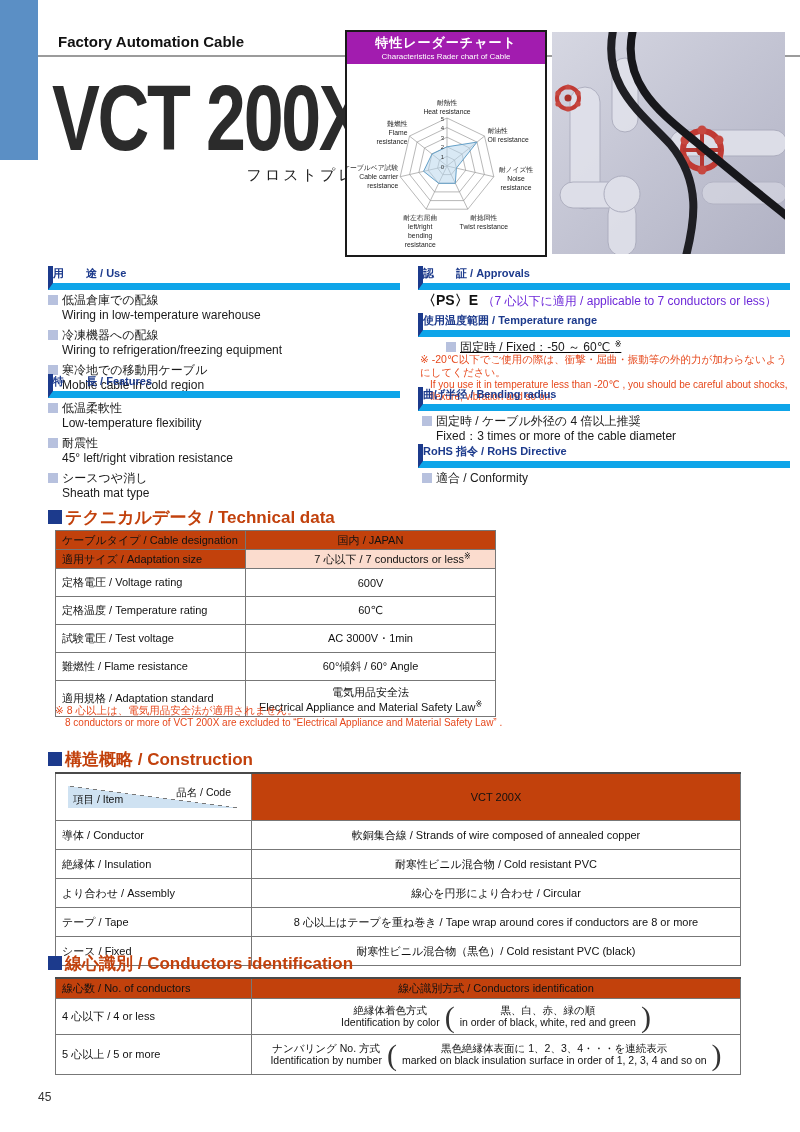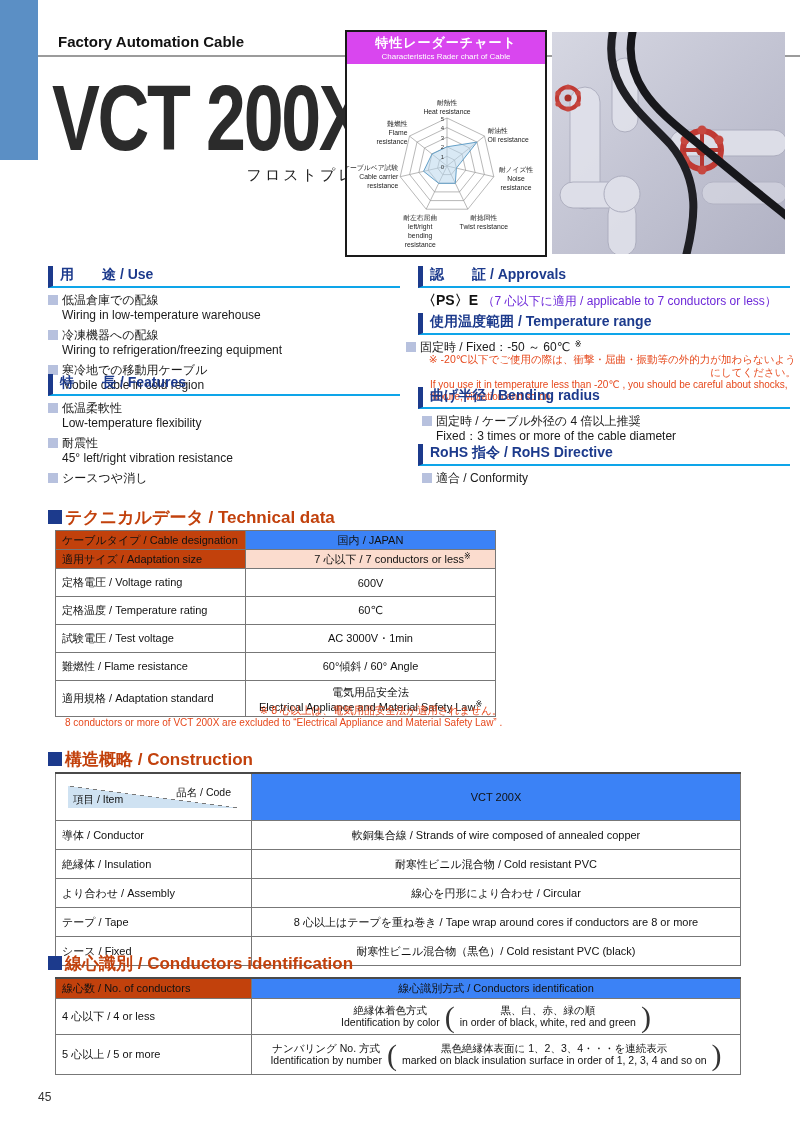--- a/index.html
+++ b/index.html
@@ -10,55 +10,55 @@
 
   
   .corner-accent { position:absolute; left:0; top:0; width:38px; height:160px; background:#5b8fc5; }
   .top-rule { position:absolute; left:38px; top:55px; width:762px; height:2px; background:#9b9b9b; }
   .category { position:absolute; left:58px; top:33px; font-size:15px; font-weight:bold; color:#111; }
   .product { position:absolute; left:52px; top:66px; font-size:92px; font-weight:900; color:#2b2b2b; letter-spacing:-3px; transform:scaleX(0.78); transform-origin:left top; white-space:nowrap; }
   .product-sub { position:absolute; left:55px; top:166px; width:320px; text-align:right; font-size:15px; letter-spacing:3px; color:#222; }
 
   
   .radar-box { position:absolute; left:345px; top:30px; width:202px; height:227px; border:2px solid #1a1a1a; background:#fff; }
-  .radar-head { background:#d946ef; color:#fff; text-align:center; padding:2px 0 3px 0; }
+  .radar-head { background:#a21caf; color:#fff; text-align:center; padding:2px 0 3px 0; }
   .radar-title-ja { font-size:13px; font-weight:bold; letter-spacing:1px; }
   .radar-title-en { font-size:8px; }
   #radar-svg { display:block; }
 
   
   .photo { position:absolute; left:552px; top:32px; }
 
   
-  .sec-head { position:absolute; font-weight:bold; font-size:14px; color:#1c3a8c; border-left:5px solid #1c3a8c; border-bottom:2px solid #0ea5e9; padding:0 0 2px 7px; }
+  .sec-head { position:absolute; font-weight:bold; font-size:11px; color:#1c3a8c; border-left:5px solid #1c3a8c; border-bottom:7px solid #0ea5e9; padding:0 0 2px 0; }
 
   
   .big-head { position:absolute; font-size:17px; font-weight:bold; color:#c2410c; }
   .big-head .sq { display:inline-block; width:14px; height:14px; background:#1c3a8c; margin-right:3px; vertical-align:-1px; }
 
   .items { position:absolute; }
   .item { margin-bottom:3px; }
   .bullet { display:inline-block; width:10px; height:10px; background:#b7c1de; margin-right:4px; vertical-align:-1px; }
   .ja-line { font-size:12px; color:#1a1a1a; line-height:14px; }
   .en-line { font-size:12px; color:#1a1a1a; line-height:14px; padding-left:14px; }
 
   .pse { font-size:14px; font-weight:bold; color:#111; }
   .pse-sub { font-size:12px; color:#6d28d9; }
   .red { color:#e6481c; }
-  .warn-ja { font-size:10.5px; line-height:13px;text-align:right; }
+  .warn-ja { font-size:10.5px; line-height:13px; }
   .warn-en { font-size:10px; line-height:12px; padding-left:10px; }
   sup.mark { font-size:8px; vertical-align:4px; }
 
   
   table { border-collapse:collapse; position:absolute; table-layout:fixed; }
   td { border:1px solid #777; font-size:11px; color:#111; padding:1px 4px; vertical-align:middle; }
   td.lbl { text-align:left; padding-left:6px; }
   td.val { text-align:center; }
   .lavender { background:#c2410c; }
-  .lblue { background:#3b82f6; }
+  .lblue { background:#c2410c; }
   .pink { background:#fbdcce;padding-left:48px; }
   .thick-top { border-top:2px solid #4a4a4a; }
 
   
   .diag-cell { padding:12px; }
   .diag { position:relative; width:100%; height:22px;
           background:linear-gradient(to top right, #cfe2f2 49.5%, #777 49.5%, #777 50.6%, #ffffff 50.6%); }
   .diag-item { position:absolute; left:5px; bottom:1px; font-size:10.5px; }
   .diag-code { position:absolute; right:8px; top:0; font-size:10.5px; }
 
@@ -194,31 +194,32 @@
     <div class="item">
       <span class="bullet"></span><span class="ja-line">低温柔軟性</span>
       <div class="en-line">Low-temperature flexibility</div>
     </div>
     <div class="item">
       <span class="bullet"></span><span class="ja-line">耐震性</span>
       <div class="en-line">45° left/right vibration resistance</div>
     </div>
     <div class="item">
       <span class="bullet"></span><span class="ja-line">シースつや消し</span>
+      <div class="en-line">Sheath mat type</div>
     </div>
   </div>
 
   <div class="sec-head" style="left:418px; top:266px; width:372px;">認　　証 / Approvals</div>
   <div class="abs" style="left:422px; top:291px;">
     <span class="pse">〈PS〉E</span>
     <span class="pse-sub">（7 心以下に適用 / applicable to 7 conductors or less）</span>
   </div>
 
   <div class="sec-head" style="left:418px; top:313px; width:372px;">使用温度範囲 / Temperature range</div>
-  <div class="abs" style="left:406px; top:337px;">
+  <div class="abs" style="left:446px; top:337px;text-decoration:underline;">
     <span class="bullet"></span><span class="ja-line">固定時 / Fixed：-50 ～ 60℃</span>
     <sup class="mark">※</sup>
   </div>
   <div class="abs red" style="left:420px; top:353px; width:376px;">
     <div class="warn-ja">※ -20℃以下でご使用の際は、衝撃・屈曲・振動等の外的力が加わらないようにしてください。</div>
     <div class="warn-en">If you use it in temperature less than -20℃ , you should be careful about shocks,</div>
     <div class="warn-en">flexure, vibration and so on.</div>
   </div>
 
   <div class="sec-head" style="left:418px; top:387px; width:372px;">曲げ半径 / Bending radius</div>

